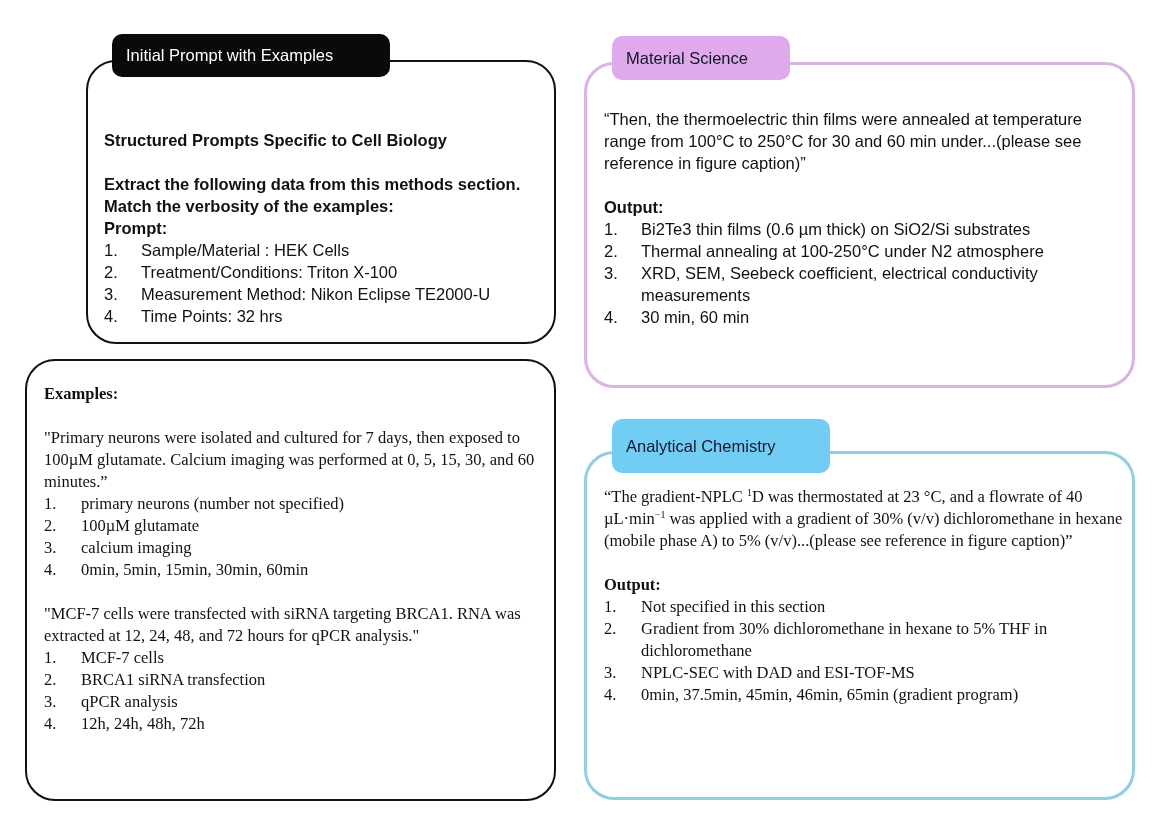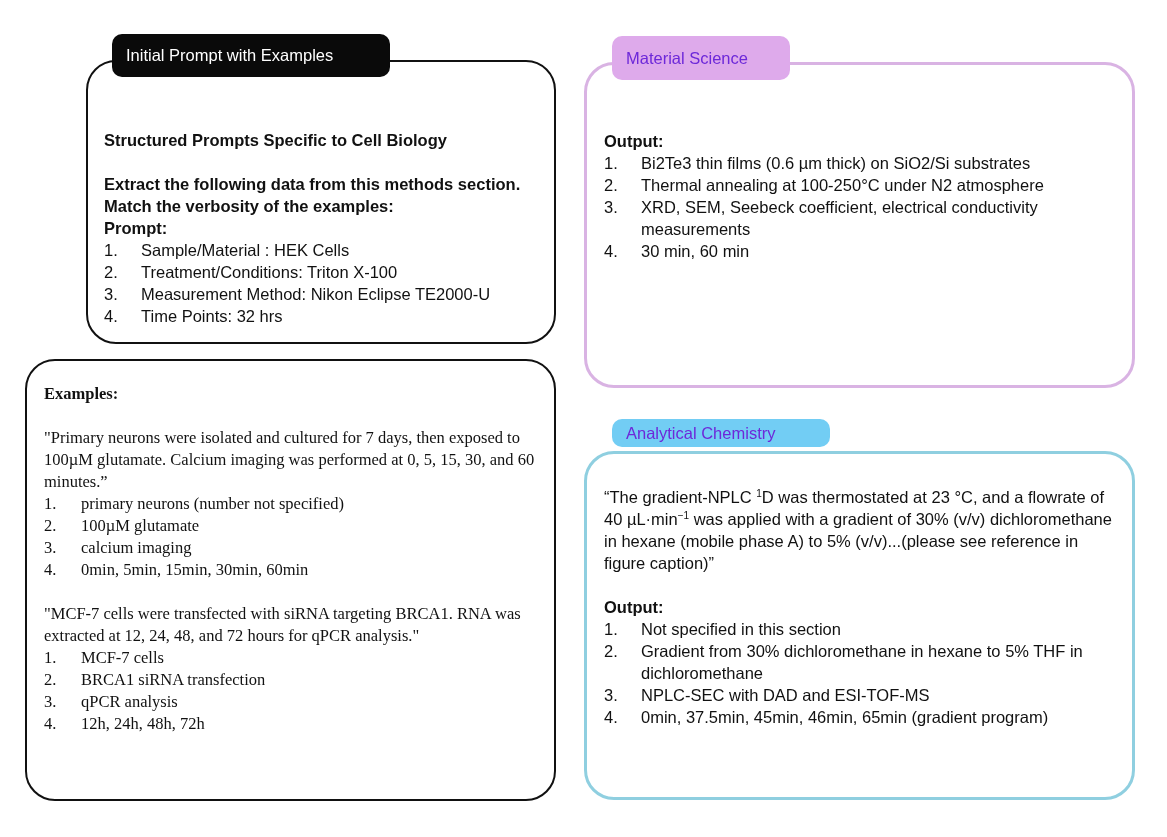--- a/index.html
+++ b/index.html
@@ -37,27 +37,27 @@
   #p1 { left: 86px; top: 60px; width: 470px; height: 284px; border: 2.5px solid #111; }
   #t1 { left: 112px; top: 34px; width: 278px; height: 43px; background: #0a0a0a; color: #fff; text-align: right; }
   #c1 { left: 104px; top: 97px; width: 440px; margin-top: 32px; }
 
   
   #p2 { left: 25px; top: 359px; width: 531px; height: 442px; border: 2.5px solid #111; }
   #c2 { left: 44px; top: 383px; width: 500px; font-family: Liberation Serif, serif; }
 
   
   #p3 { left: 584px; top: 62px; width: 551px; height: 326px; border: 3px solid #d9b3e3; }
-  #t3 { left: 612px; top: 36px; width: 178px; height: 44px; background: #deaaeb; color: #6d28d9; }
+  #t3 { left: 612px; top: 36px; width: 178px; height: 44px; background: #deaaeb; color: #0f172a; }
   #c3 { left: 604px; top: 108px; width: 520px; }
 
   
   #p4 { left: 584px; top: 451px; width: 551px; height: 349px; border: 3px solid #8fcfe0; }
-  #t4 { left: 612px; top: 419px; width: 218px; height: 28px; background: #72cdf4; color: #6d28d9; }
-  #c4 { left: 604px; top: 486px; width: 520px; }
+  #t4 { left: 612px; top: 419px; width: 218px; height: 54px; background: #72cdf4; color: #0f172a; }
+  #c4 { left: 604px; top: 486px; width: 520px; font-family: Liberation Serif, serif; }
 
   sup { font-size: 10px; line-height: 0; vertical-align: super; }
 </style>
 </head>
 <body>
 
 <div class="panel" id="p1"></div>
 <div class="tab" id="t1">Initial Prompt with Examples</div>
 <div class="content" id="c1">
   <p class="para bold">Structured Prompts Specific to Cell Biology</p>
@@ -125,20 +125,21 @@
     <li>
         <span class="num">4.</span>
         <span class="txt">12h, 24h, 48h, 72h</span>
       </li>
   </ul>
 </div>
 
 <div class="panel" id="p3"></div>
 <div class="tab" id="t3">Material Science</div>
 <div class="content" id="c3">
+  <p class="para">“Then, the thermoelectric thin films were annealed at temperature range from 100°C to 250°C for 30 and 60 min under...(please see reference in figure caption)”</p>
   <div class="gap"></div>
   <p class="para bold">Output:</p>
   <ul class="ol">
     <li>
         <span class="num">1.</span>
         <span class="txt">Bi2Te3 thin films (0.6 µm thick) on SiO2/Si substrates</span>
       </li>
     <li>
         <span class="num">2.</span>
         <span class="txt">Thermal annealing at 100-250°C under N2 atmosphere</span>

